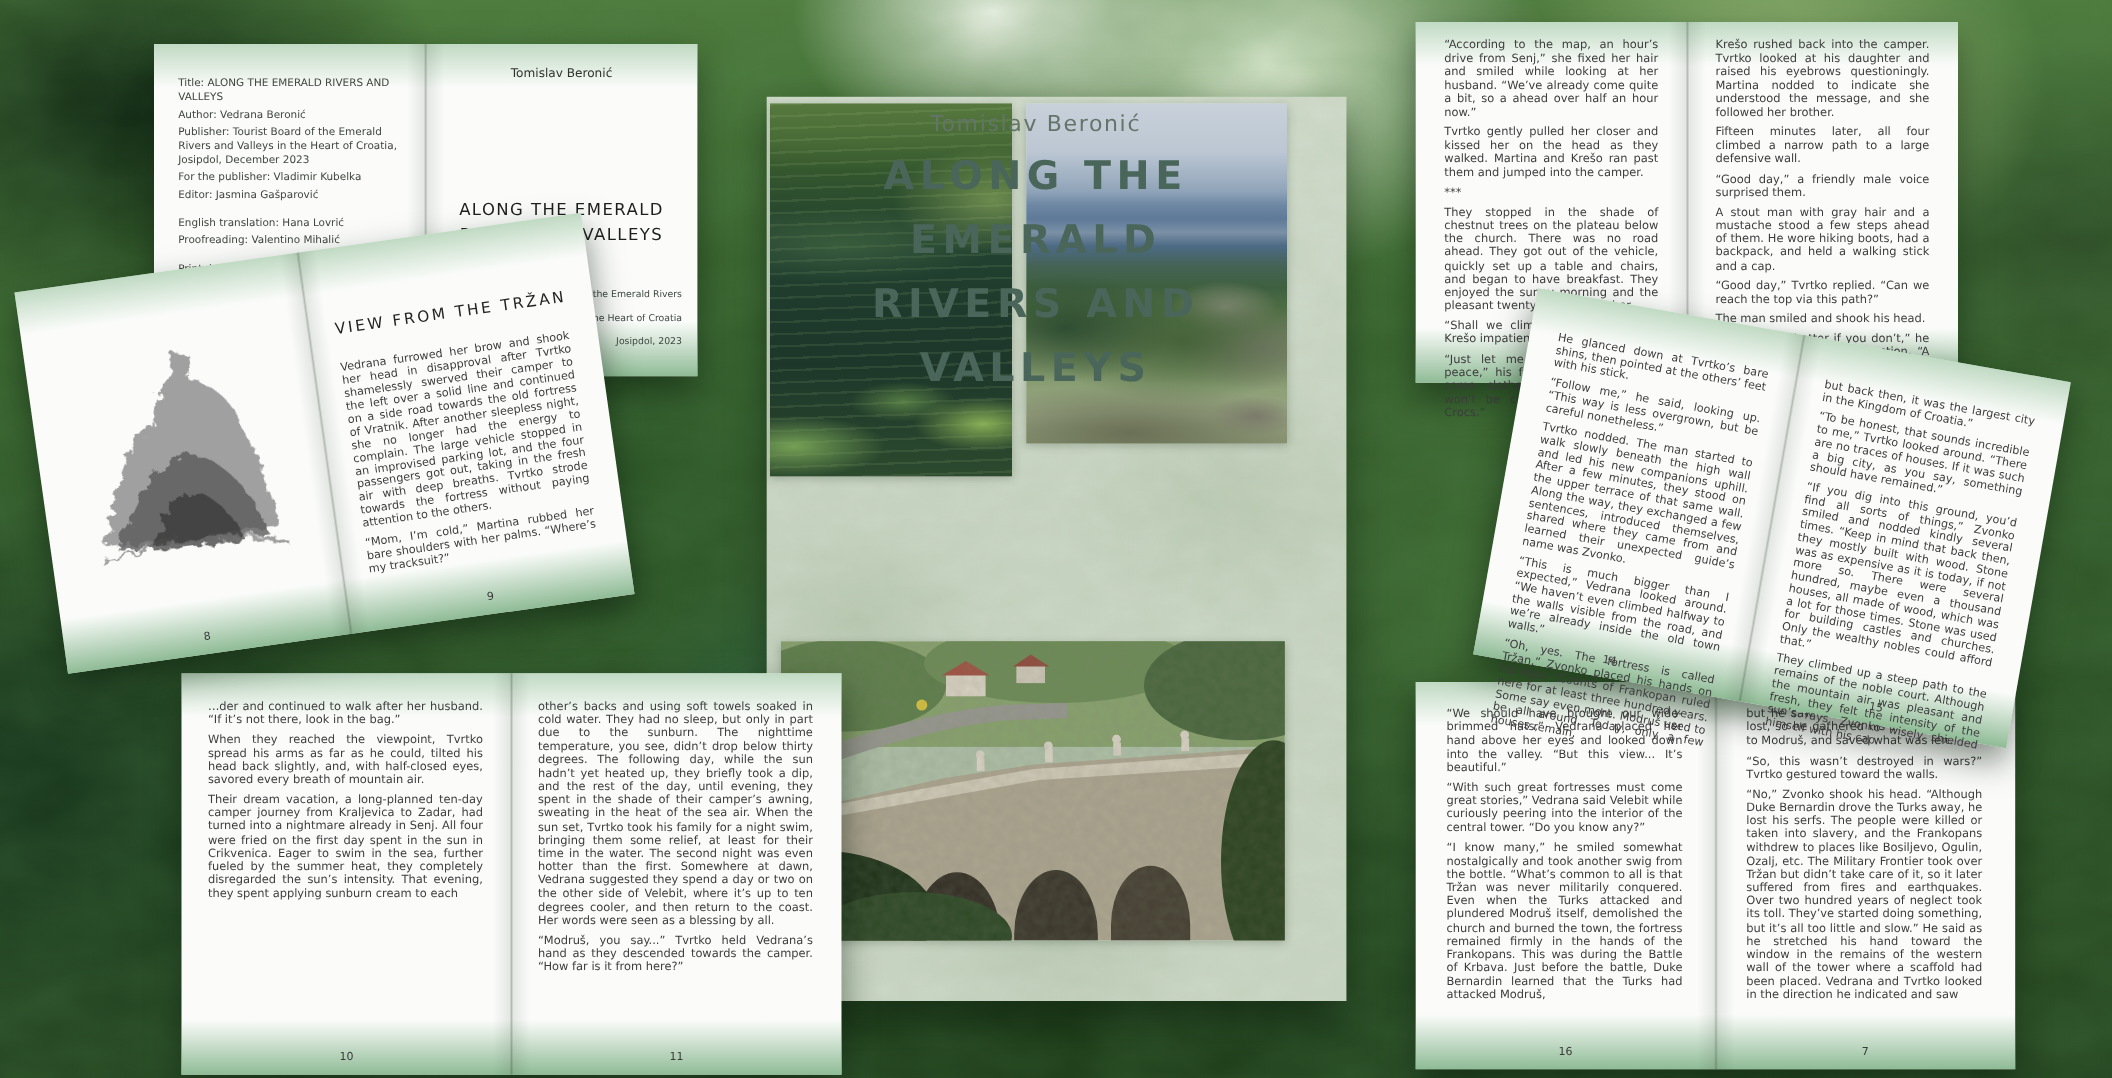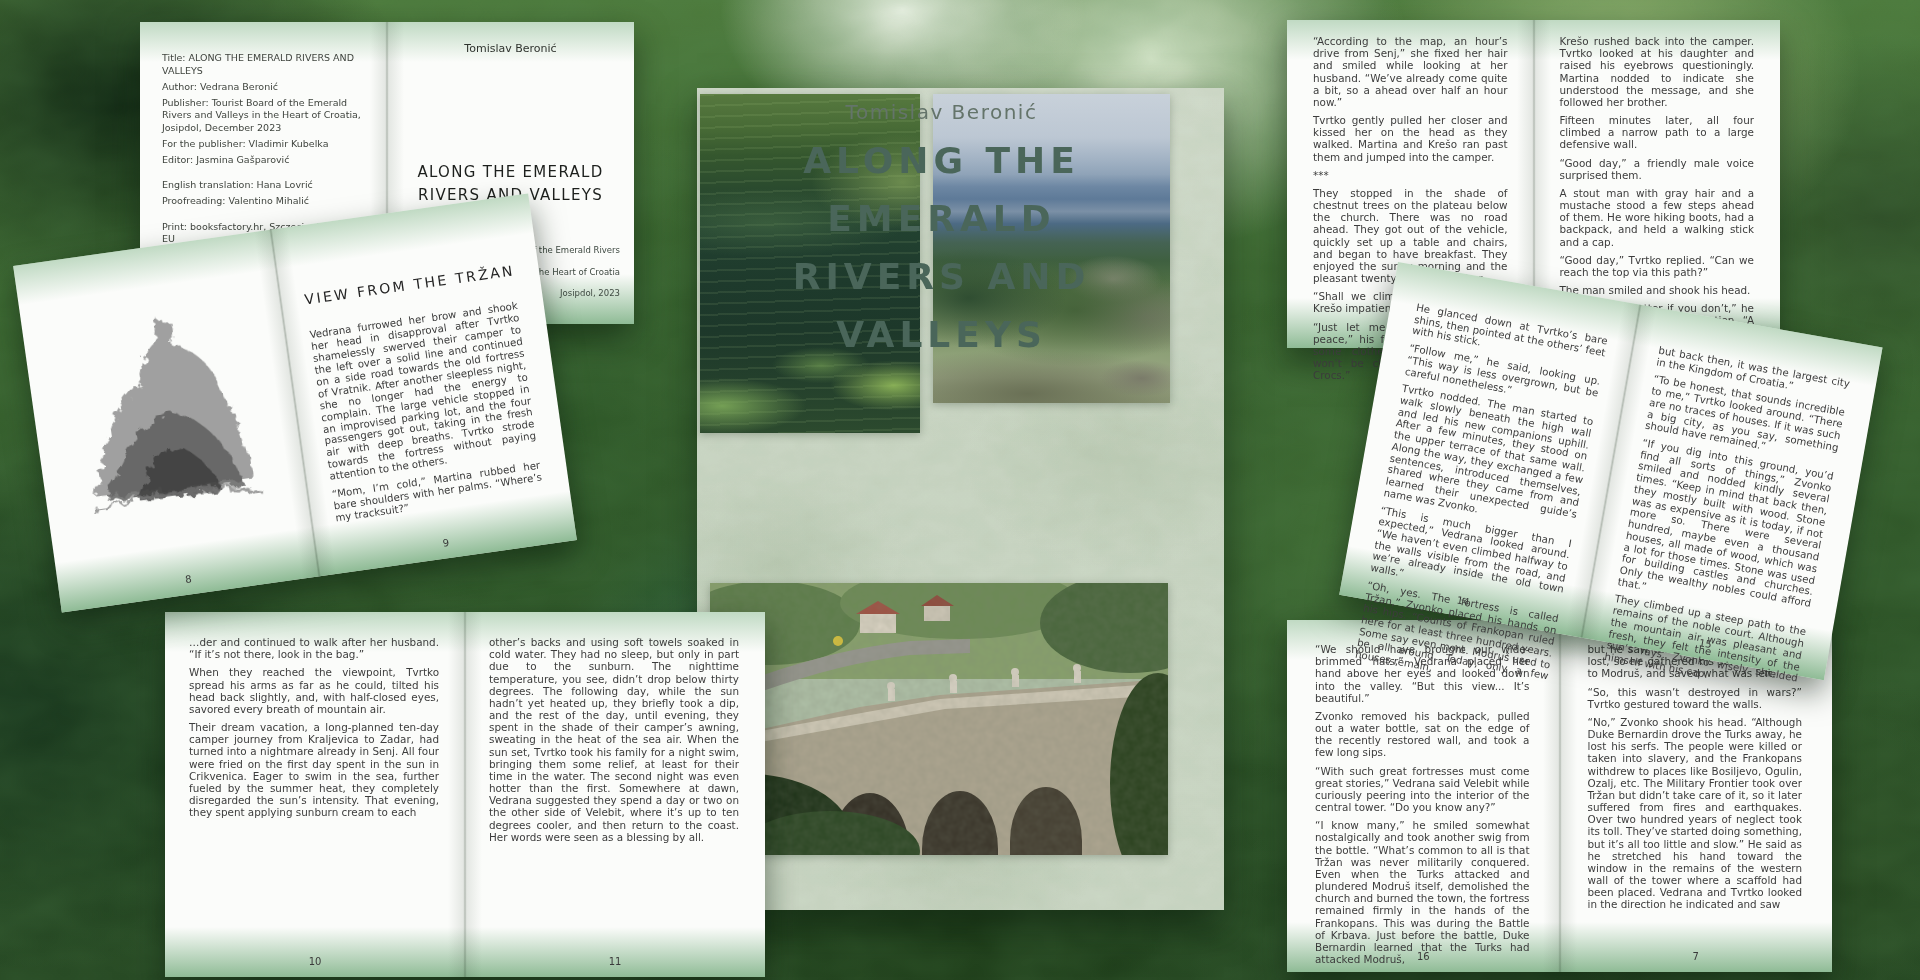--- a/index.html
+++ b/index.html
@@ -32,21 +32,21 @@
       linear-gradient(0deg, rgba(124,176,132,.85), rgba(124,176,132,0)) 0 100%/100% 50px no-repeat,
       #fbfcfa;
     box-shadow:0 14px 30px rgba(10,26,12,.5);}
   .gutter{position:absolute;left:50%;top:0;bottom:0;width:34px;transform:translateX(-50%);
     background:linear-gradient(90deg, rgba(0,0,0,0) 0%, rgba(60,80,60,.12) 45%, rgba(40,60,40,.34) 50%, rgba(60,80,60,.12) 55%, rgba(0,0,0,0) 100%);}
   .page{flex:1;position:relative;}
   .txt p{margin:0 0 6px;text-align:justify;color:#3c3c3c;}
   .pnum{position:absolute;bottom:10px;left:0;right:0;text-align:center;font-size:10px;color:#3a3a3a;}
 
   
-  #spreadA{left:140px;top:22px;width:494px;height:302px;z-index:1;}
+  #spreadA{left:140px;top:40px;width:494px;height:302px;z-index:1;}
   #spreadA .imp{padding:30px 20px 0 22px;font-size:9.5px;line-height:1.32;color:#40453f;}
   #spreadA .imp p{margin:0 0 3.5px;}
   #spreadA .imp p:empty{height:6px;}
   .half-author{margin-top:20px;text-align:center;font-size:11px;color:#2f332e;}
   .half-title{margin-top:106px;text-align:center;font-size:15px;letter-spacing:1.3px;
     line-height:1.55;color:#1d201d;font-weight:500;}
   .half-foot{position:absolute;right:14px;bottom:16px;text-align:right;font-size:8.5px;
     line-height:1.5;color:#3f4a42;}
 
   
@@ -165,20 +165,21 @@
       <div class="txt">
           <p>…der and continued to walk after her husband. “If it’s not there, look in the bag.”</p>
           <p>When they reached the viewpoint, Tvrtko spread his arms as far as he could, tilted his head back slightly, and, with half-closed eyes, savored every breath of mountain air.</p>
           <p>Their dream vacation, a long-planned ten-day camper journey from Kraljevica to Zadar, had turned into a nightmare already in Senj. All four were fried on the first day spent in the sun in Crikvenica. Eager to swim in the sea, further fueled by the summer heat, they completely disregarded the sun’s intensity. That evening, they spent applying sunburn cream to each</p>
         </div>
       <div class="pnum">10</div>
     </div>
     <div class="page">
       <div class="txt">
           <p>other’s backs and using soft towels soaked in cold water. They had no sleep, but only in part due to the sunburn. The nighttime temperature, you see, didn’t drop below thirty degrees. The following day, while the sun hadn’t yet heated up, they briefly took a dip, and the rest of the day, until evening, they spent in the shade of their camper’s awning, sweating in the heat of the sea air. When the sun set, Tvrtko took his family for a night swim, bringing them some relief, at least for their time in the water. The second night was even hotter than the first. Somewhere at dawn, Vedrana suggested they spend a day or two on the other side of Velebit, where it’s up to ten degrees cooler, and then return to the coast. Her words were seen as a blessing by all.</p>
+          <p>“Modruš, you say...” Tvrtko held Vedrana’s hand as they descended towards the camper. “How far is it from here?”</p>
         </div>
       <div class="pnum">11</div>
     </div>
     <div class="gutter"></div>
   </section>
 
   <section id="cover">
     <svg class="tex" viewBox="0 0 527 822" preserveAspectRatio="none">
       <filter id="nz-cov">
           <feTurbulence type="fractalNoise" baseFrequency="0.03 0.045" numOctaves="3" seed="11"></feTurbulence>
@@ -255,21 +256,20 @@
         </div>
       <div class="pnum">13</div>
     </div>
     <div class="gutter"></div>
   </section>
 
   <section class="spread" id="spreadG">
     <div class="page">
       <div class="txt">
           <p>“We should have brought our wide-brimmed hats,” Vedrana placed her hand above her eyes and looked down into the valley. “But this view... It’s beautiful.”</p>
-          <p>Zvonko removed his backpack, pulled out a water bottle, sat on the edge of the recently restored wall, and took a few long sips.</p>
           <p>“With such great fortresses must come great stories,” Vedrana said Velebit while curiously peering into the interior of the central tower. “Do you know any?”</p>
           <p>“I know many,” he smiled somewhat nostalgically and took another swig from the bottle. “What’s common to all is that Tržan was never militarily conquered. Even when the Turks attacked and plundered Modruš itself, demolished the church and burned the town, the fortress remained firmly in the hands of the Frankopans. This was during the Battle of Krbava. Just before the battle, Duke Bernardin learned that the Turks had attacked Modruš,</p>
         </div>
       <div class="pnum">16</div>
     </div>
     <div class="page">
       <div class="txt">
           <p>but he saw that the battle was already lost, so he gathered his soldiers, rushed to Modruš, and saved what was left.”</p>
           <p>“So, this wasn’t destroyed in wars?” Tvrtko gestured toward the walls.</p>
           <p>“No,” Zvonko shook his head. “Although Duke Bernardin drove the Turks away, he lost his serfs. The people were killed or taken into slavery, and the Frankopans withdrew to places like Bosiljevo, Ogulin, Ozalj, etc. The Military Frontier took over Tržan but didn’t take care of it, so it later suffered from fires and earthquakes. Over two hundred years of neglect took its toll. They’ve started doing something, but it’s all too little and slow.” He said as he stretched his hand toward the window in the remains of the western wall of the tower where a scaffold had been placed. Vedrana and Tvrtko looked in the direction he indicated and saw</p>

